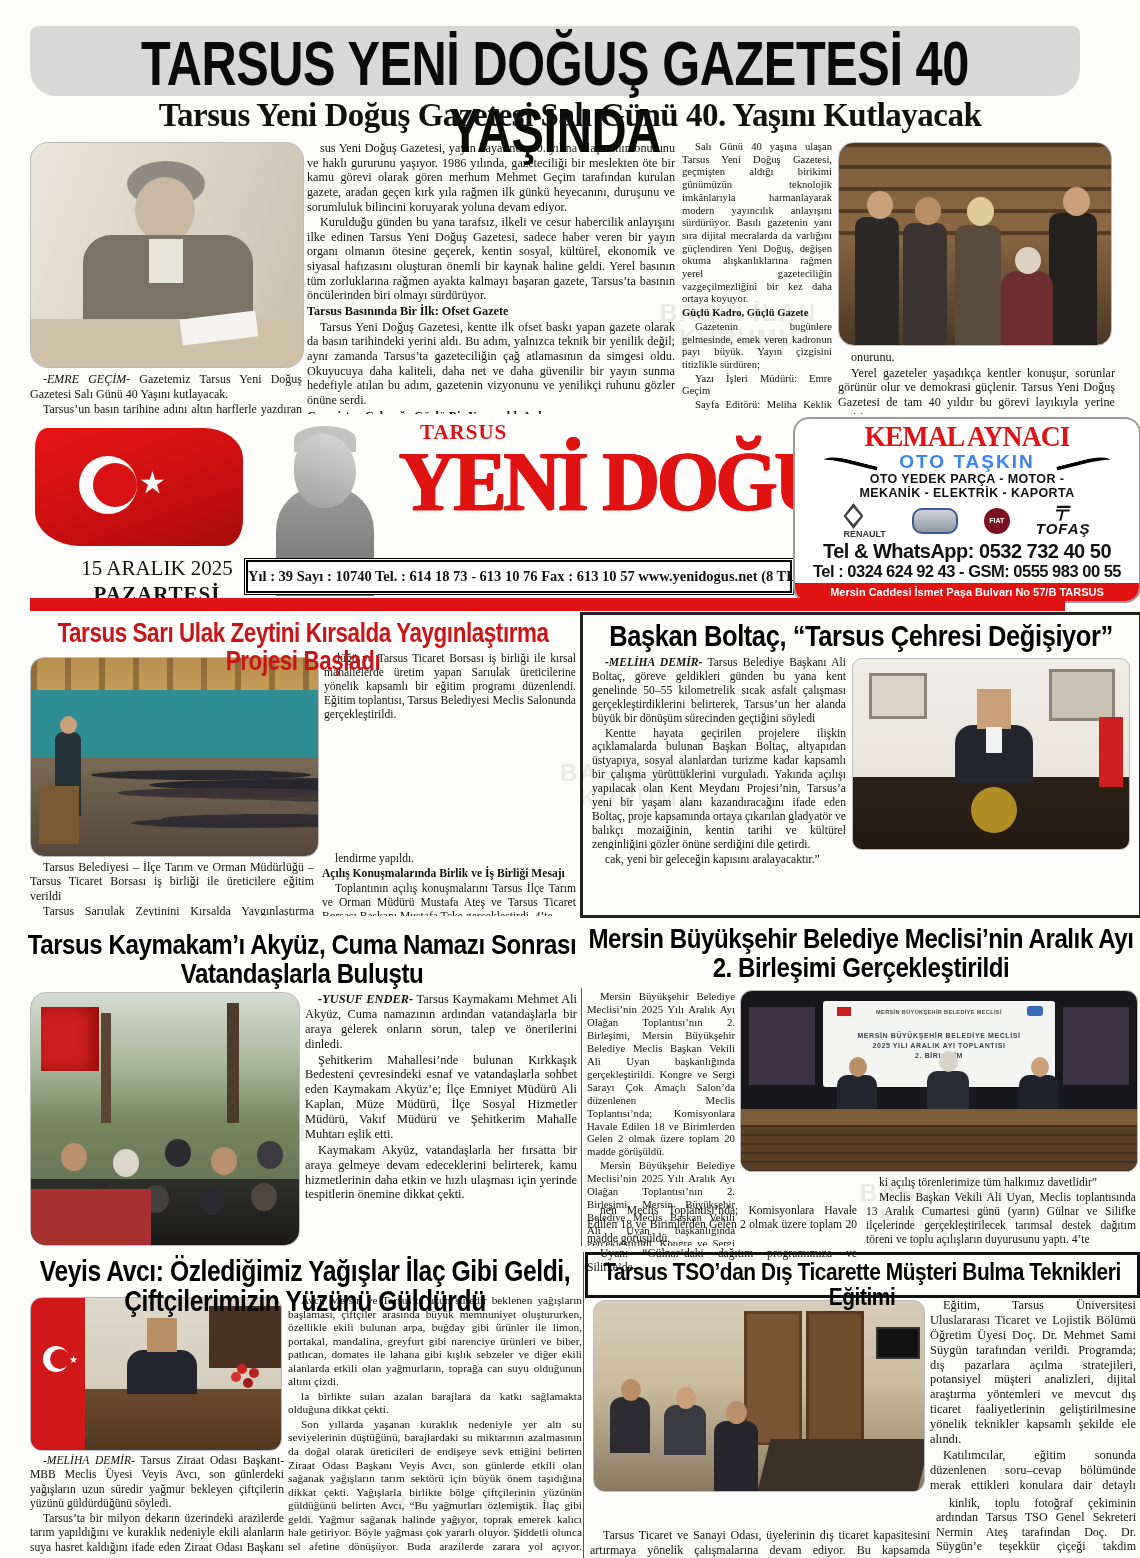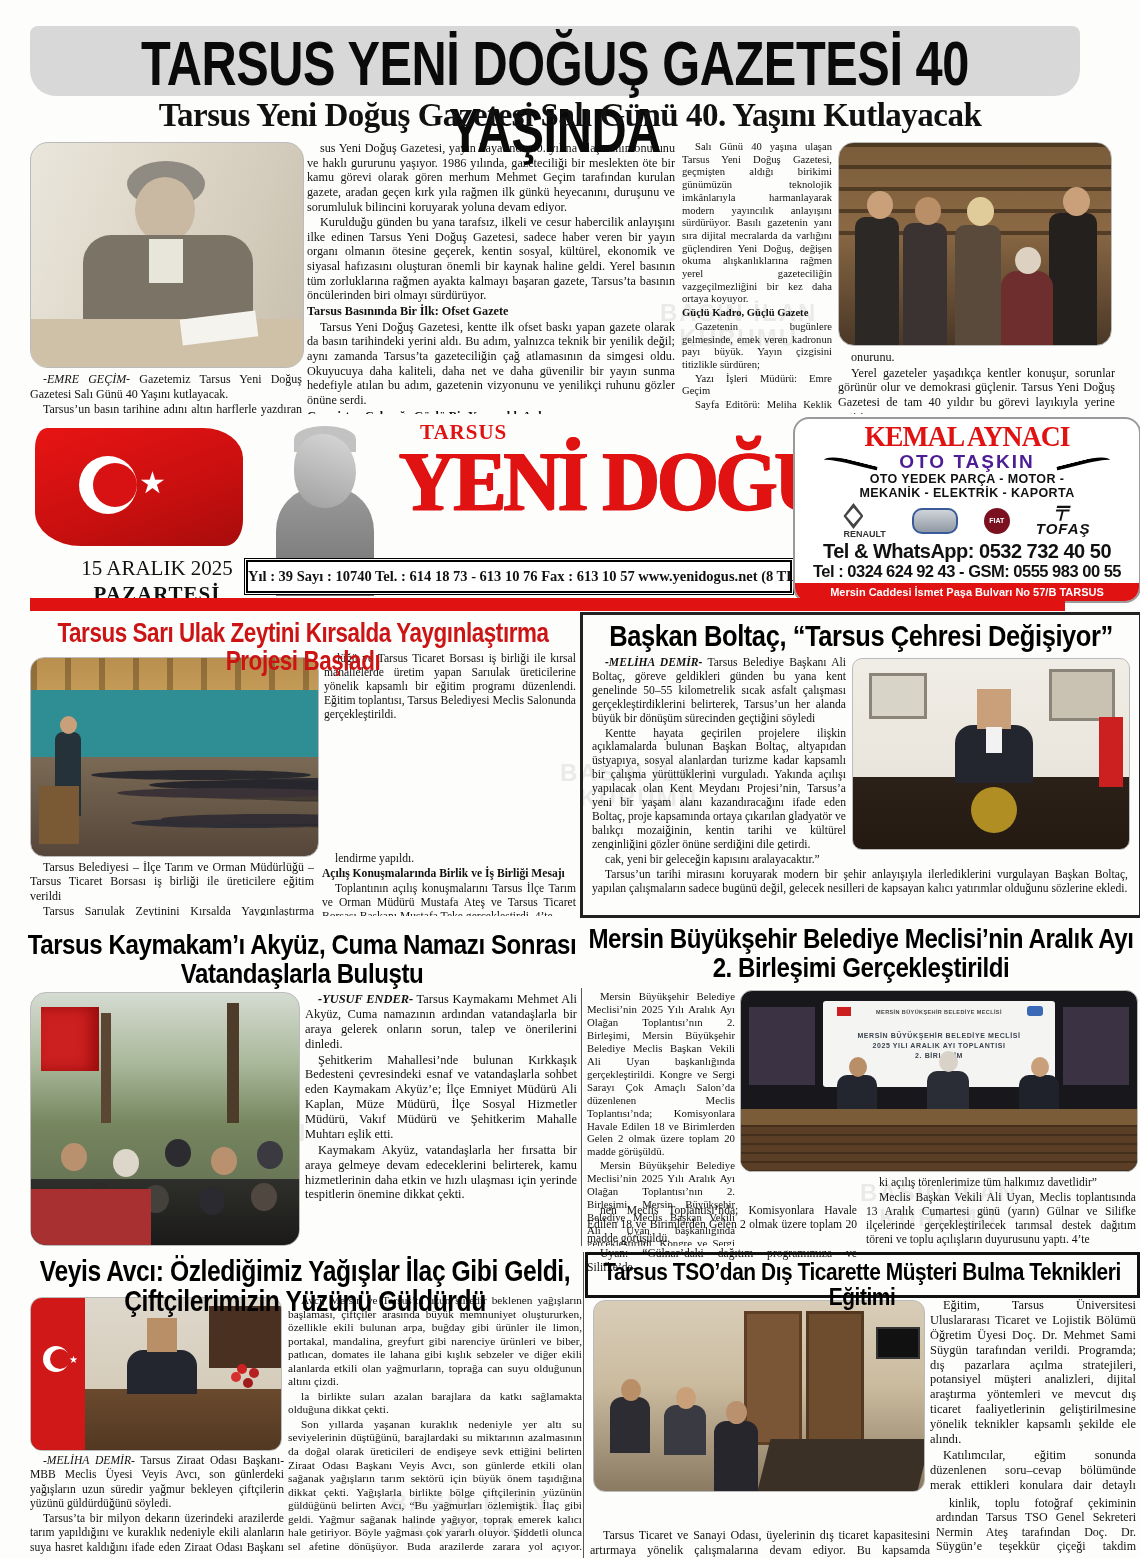--- a/index.html
+++ b/index.html
@@ -159,21 +159,21 @@
         font-weight:700;font-size:19px;letter-spacing:4px;line-height:27px;font-family:"Liberation Serif",serif;z-index:2;}
   #mh-date1{left:52px;top:556px;width:210px;text-align:center;font-weight:400;font-size:21px;z-index:2;}
   #mh-date2{left:52px;top:582px;width:210px;text-align:center;font-weight:700;font-size:21px;letter-spacing:1px;z-index:2;}
   #mh-info{left:246px;top:560px;width:542px;height:29px;border:2px solid #000;box-shadow:0 0 0 1px #fff,0 0 0 2px #000;
         background:#fff;text-align:center;font-weight:700;font-size:14.5px;line-height:29px;z-index:2;white-space:nowrap;}
   
   #ad{left:793px;top:417px;width:344px;height:182px;background:#fff;border:2px solid #9a9a9a;
       border-radius:16px;z-index:2;overflow:hidden;text-align:center;font-family:"Liberation Sans",sans-serif;}
   #ad .name{margin-top:1px;color:#e01212;font-weight:800;font-size:30px;line-height:32px;letter-spacing:-1px;
       transform:scaleX(.92);font-family:"Liberation Serif",serif;}
-  #ad .brand{position:relative;font-weight:800;font-size:19px;letter-spacing:2px;line-height:20px;color:#4c1d95;}
+  #ad .brand{position:relative;font-weight:800;font-size:19px;letter-spacing:2px;line-height:20px;color:#3b82f6;}
   #ad .wing{position:absolute;top:8px;width:54px;height:10px;border-top:4px solid #000;}
   #ad .wingL{left:28px;transform:rotate(14deg);border-radius:50% 0 0 0;}
   #ad .wingR{right:28px;transform:rotate(-14deg);border-radius:0 50% 0 0;}
   #ad .svc{font-weight:700;font-size:12.5px;line-height:14px;letter-spacing:.4px;}
   #ad .logos{display:flex;justify-content:center;align-items:center;gap:26px;height:38px;margin-top:2px;}
   #ad .lg{font-size:9px;font-weight:700;color:#333;line-height:10px;}
   #ad .renault{width:20px;height:26px;background:#444;
       clip-path:polygon(50% 0,100% 50%,50% 100%,0 50%,50% 0,50% 18%,14% 50%,50% 82%,86% 50%,50% 18%);}
   #ad .dacia{width:42px;height:22px;border-radius:10px;background:linear-gradient(180deg,#cfd4da,#8f98a3);
       border:2px solid #3a5a9a;}
@@ -331,21 +331,20 @@
     <div class="ph bhead"></div>
     <div class="ph bshirt"></div>
     <div class="ph emblem"></div>
   </div>
   <div class="abs body" style="left:592px;top:656px;width:254px;height:194px;">
       <p><b class="lead-in">-MELİHA DEMİR-</b> Tarsus Belediye Başkanı Ali Boltaç, göreve geldikleri günden bu yana kent genelinde 50–55 kilometrelik sıcak asfalt çalışması gerçekleştirdiklerini belirterek, Tarsus’un her alanda büyük bir dönüşüm sürecinden geçtiğini söyledi</p>
       <p>Kentte hayata geçirilen projelere ilişkin açıklamalarda bulunan Başkan Boltaç, altyapıdan üstyapıya, sosyal alanlardan turizme kadar kapsamlı bir çalışma yürüttüklerini vurguladı. Yakında açılışı yapılacak olan Kent Meydanı Projesi’nin, Tarsus’a yeni bir yaşam alanı kazandıracağını ifade eden Boltaç, proje kapsamında ortaya çıkarılan gladyatör ve balıkçı mozaiğinin, kentin tarihi ve kültürel zenginliğini gözler önüne serdiğini dile getirdi.</p>
     </div>
   <div class="abs body" style="left:592px;top:853px;width:536px;height:55px;">
       <p>cak, yeni bir geleceğin kapısını aralayacaktır.”</p>
-      <p>Tarsus’un tarihi mirasını koruyarak modern bir şehir anlayışıyla ilerlediklerini vurgulayan Başkan Boltaç, yapılan çalışmaların sadece bugünü değil, gelecek nesilleri de kapsayan kalıcı yatırımlar olduğunu sözlerine ekledi.</p>
     </div>
 
   <div class="hl" style="left:-18px;top:930px;width:640px;font-size:28px;transform:scaleX(.86);color:#000;">Tarsus Kaymakam’ı Akyüz, Cuma Namazı Sonrası Vatandaşlarla Buluştu</div>
   <div class="photo" id="ph-kaymakam">
     <div class="ph trunk1"></div>
     <div class="ph trunk2"></div>
     <div class="ph flag"></div>
     <div class="ph bodies"></div>
     <div class="ph crowd"></div>
     <div class="ph cloth"></div>

